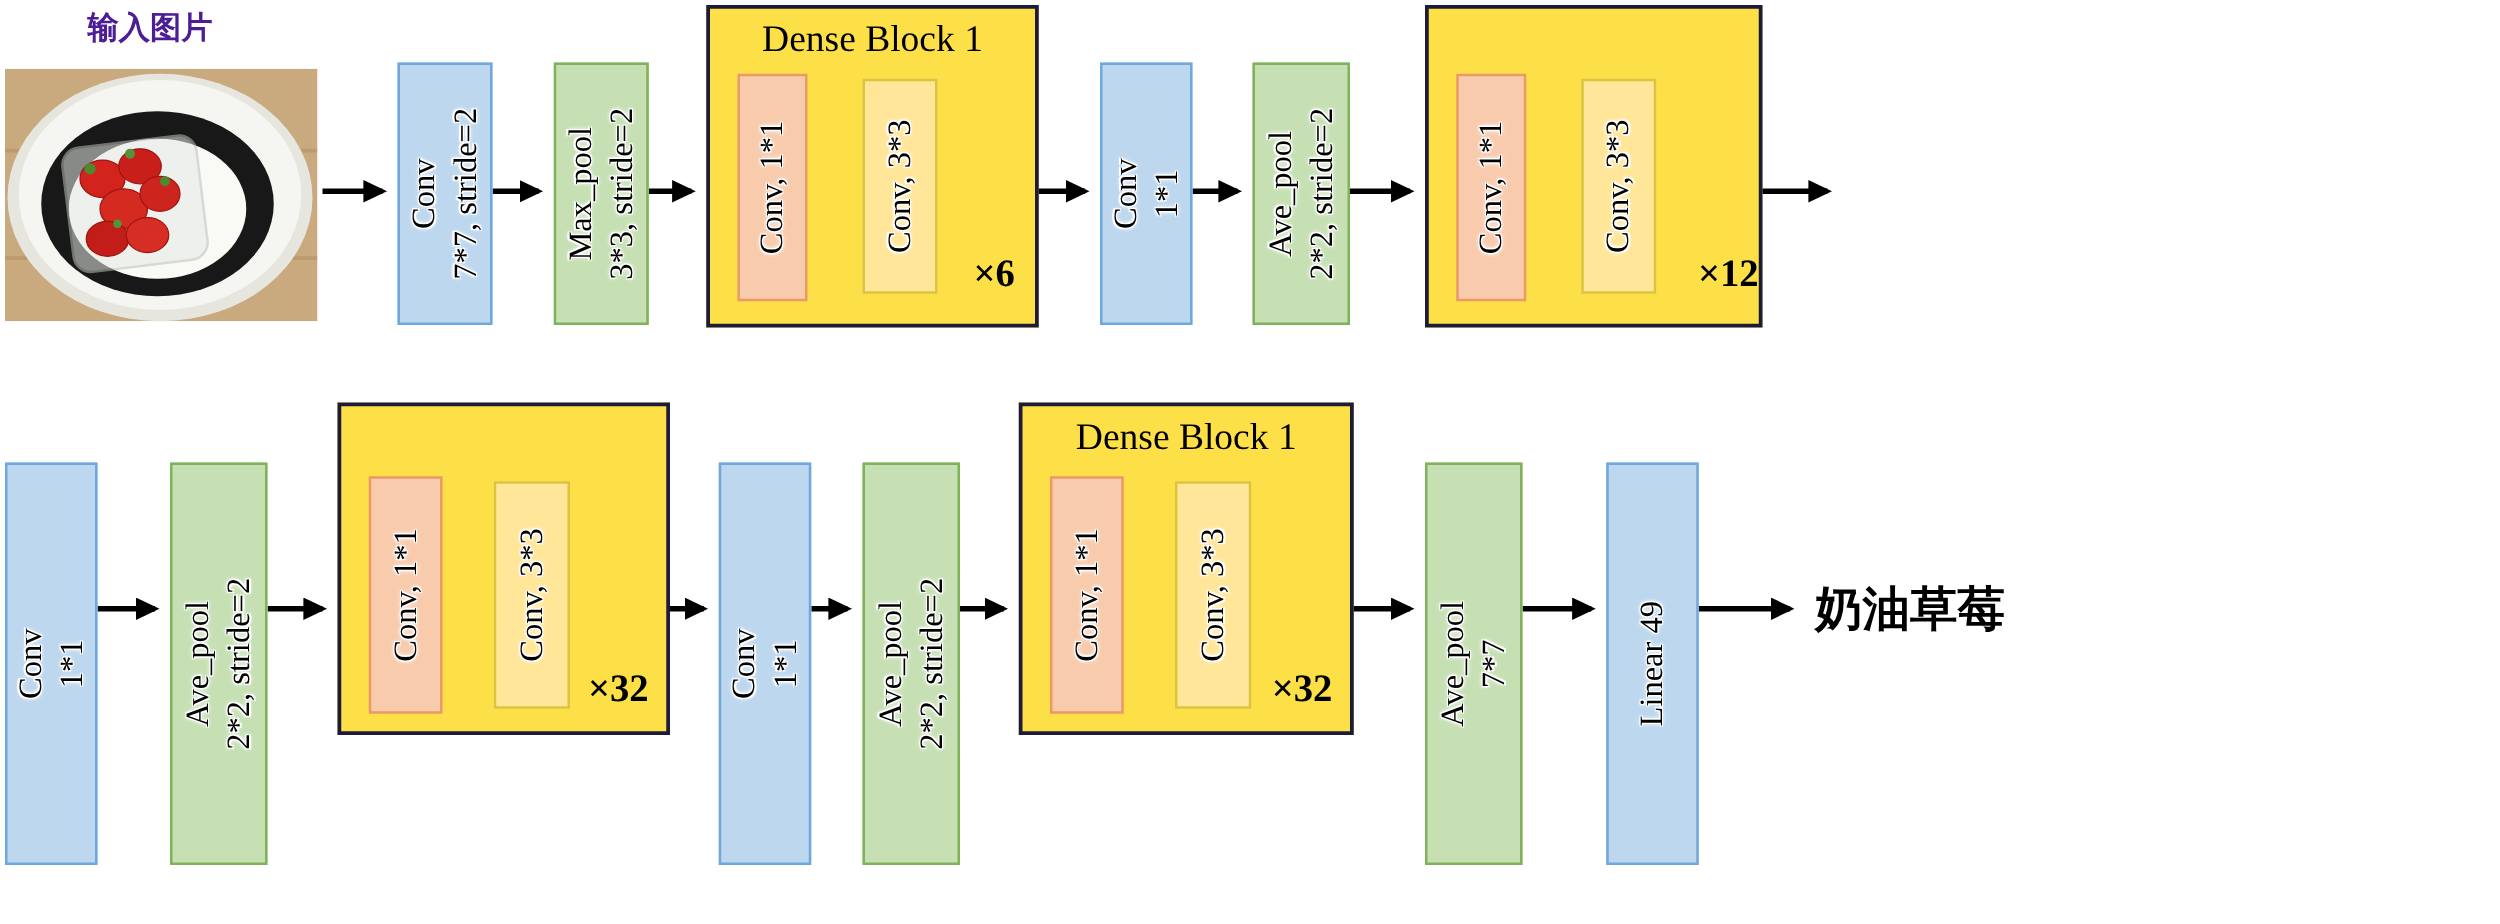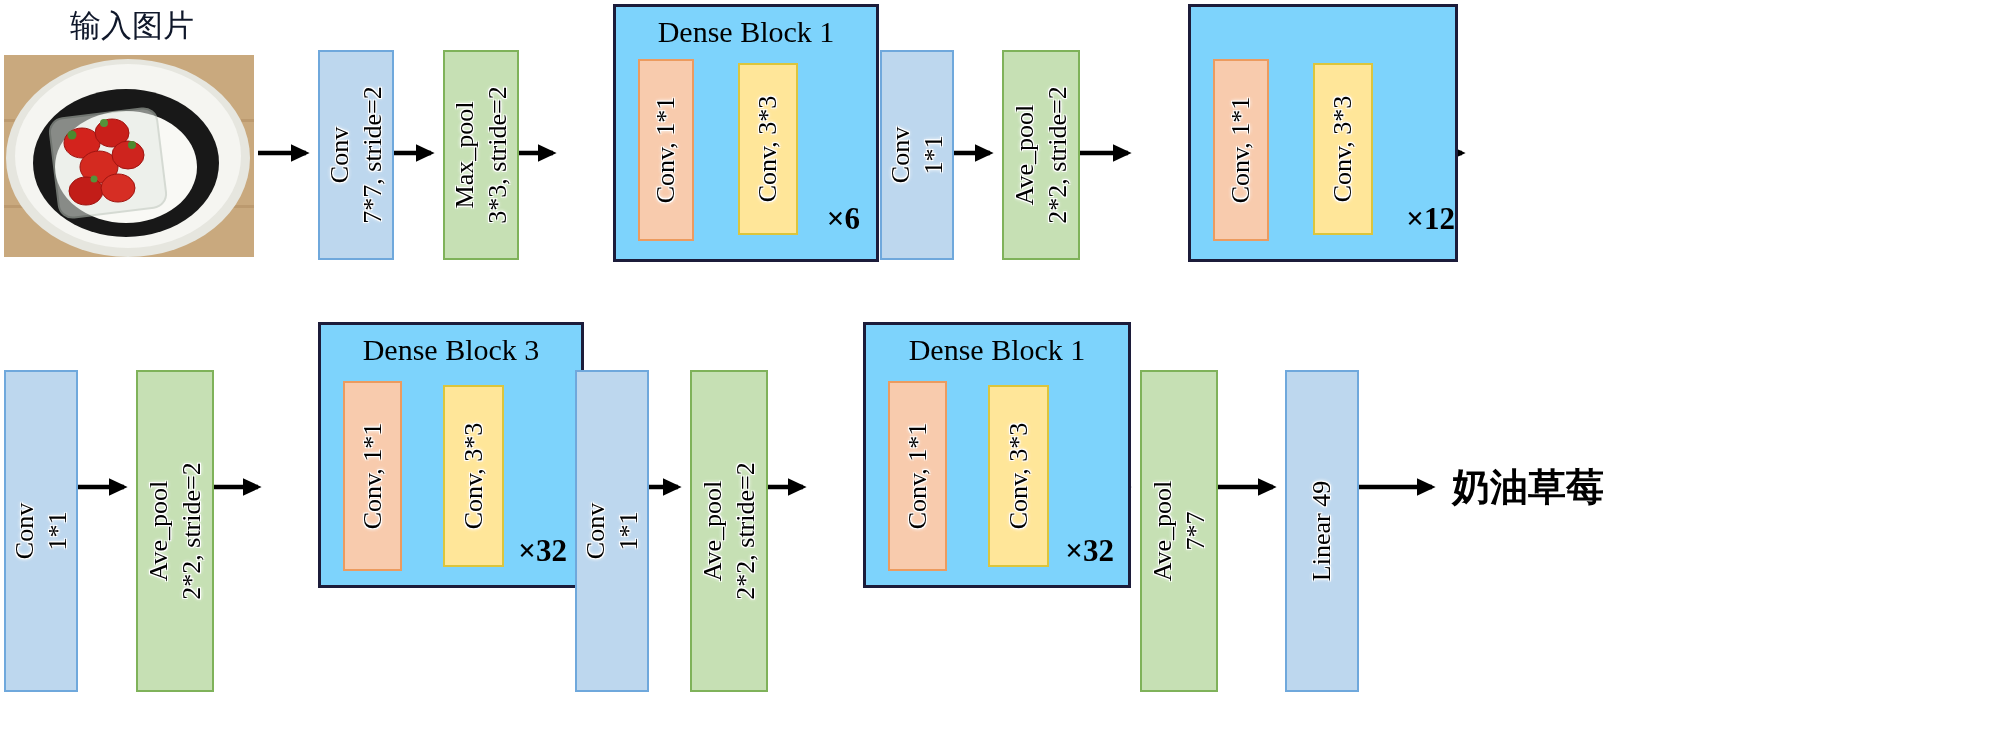--- a/index.html
+++ b/index.html
@@ -3,40 +3,40 @@
 <meta charset="utf-8">
 <style>
   html, body { margin:0; padding:0; background:#ffffff; }
   .canvas {
     position:relative; width:2000px; height:739px; background:#ffffff;
     overflow:hidden; font-family:"Liberation Serif", serif; color:#000;
   }
   .node { position:absolute; }
   .blue  { background:#bdd7ee; border:2px solid #6fa8dc; }
   .green { background:#c6e0b4; border:2px solid #7fb25a; }
-  .dense { position:absolute; background:#7dd3fc; border:3px solid #1c1c3a;margin-left:48px; }
+  .dense { position:absolute; background:#fde047; border:3px solid #1c1c3a; }
   .inner { position:absolute; }
   .orange { background:#f8cbad; border:2px solid #ec9b5f; }
   .yellow { background:#ffe699; border:2px solid #dcc53c; }
   .vtext {
     position:absolute; top:50%; left:50%;
     transform:translate(-50%,-50%) rotate(-90deg);
     text-align:center; white-space:nowrap;
     font-size:26px; line-height:1.25; color:#000;
     text-shadow:-1px -1px 0 #fff, 1px -1px 0 #fff, -1px 1px 0 #fff,
                  1px 1px 0 #fff, 0 0 4px #fff, 0 0 4px #fff;
   }
   .dense-title {
     position:absolute; top:8px; left:0; right:0; text-align:center;
     font-size:30px; color:#000;
   }
   .mult { position:absolute; font-size:31px; font-weight:bold; color:#000; }
   .input-title {
-    position:absolute; font-size:31px; font-weight:normal;
-    font-family:"Liberation Sans", sans-serif; color:#0f172a;
+    position:absolute; font-size:25px; font-weight:bold;
+    font-family:"Liberation Sans", sans-serif; color:#4c1d95;
   }
   .output-title {
     position:absolute; font-size:38px; font-weight:bold;
     font-family:"Liberation Sans", sans-serif; color:#000;text-align:center;
   }
   .arrows { position:absolute; left:0; top:0; pointer-events:none; }
   .photo { position:absolute; left:4px; top:55px; }
 </style>
 </head>
 <body>
@@ -160,21 +160,20 @@
   </div>
 
   <div class="node green" style="left:136px; top:370px; width:74px; height:318px">
     <div class="vtext">
       <div>Ave_pool</div>
       <div>2*2, stride=2</div>
     </div>
   </div>
 
   <div class="dense" style="left:270px; top:322px; width:260px; height:260px">
-    <div class="dense-title">Dense Block 3</div>
     <div class="inner orange" style="left:22px; top:56px; width:55px; height:186px">
       <div class="vtext">
           <div>Conv, 1*1</div>
         </div>
     </div>
     <div class="inner yellow" style="left:122px; top:60px; width:57px; height:178px">
       <div class="vtext">
           <div>Conv, 3*3</div>
         </div>
     </div>

